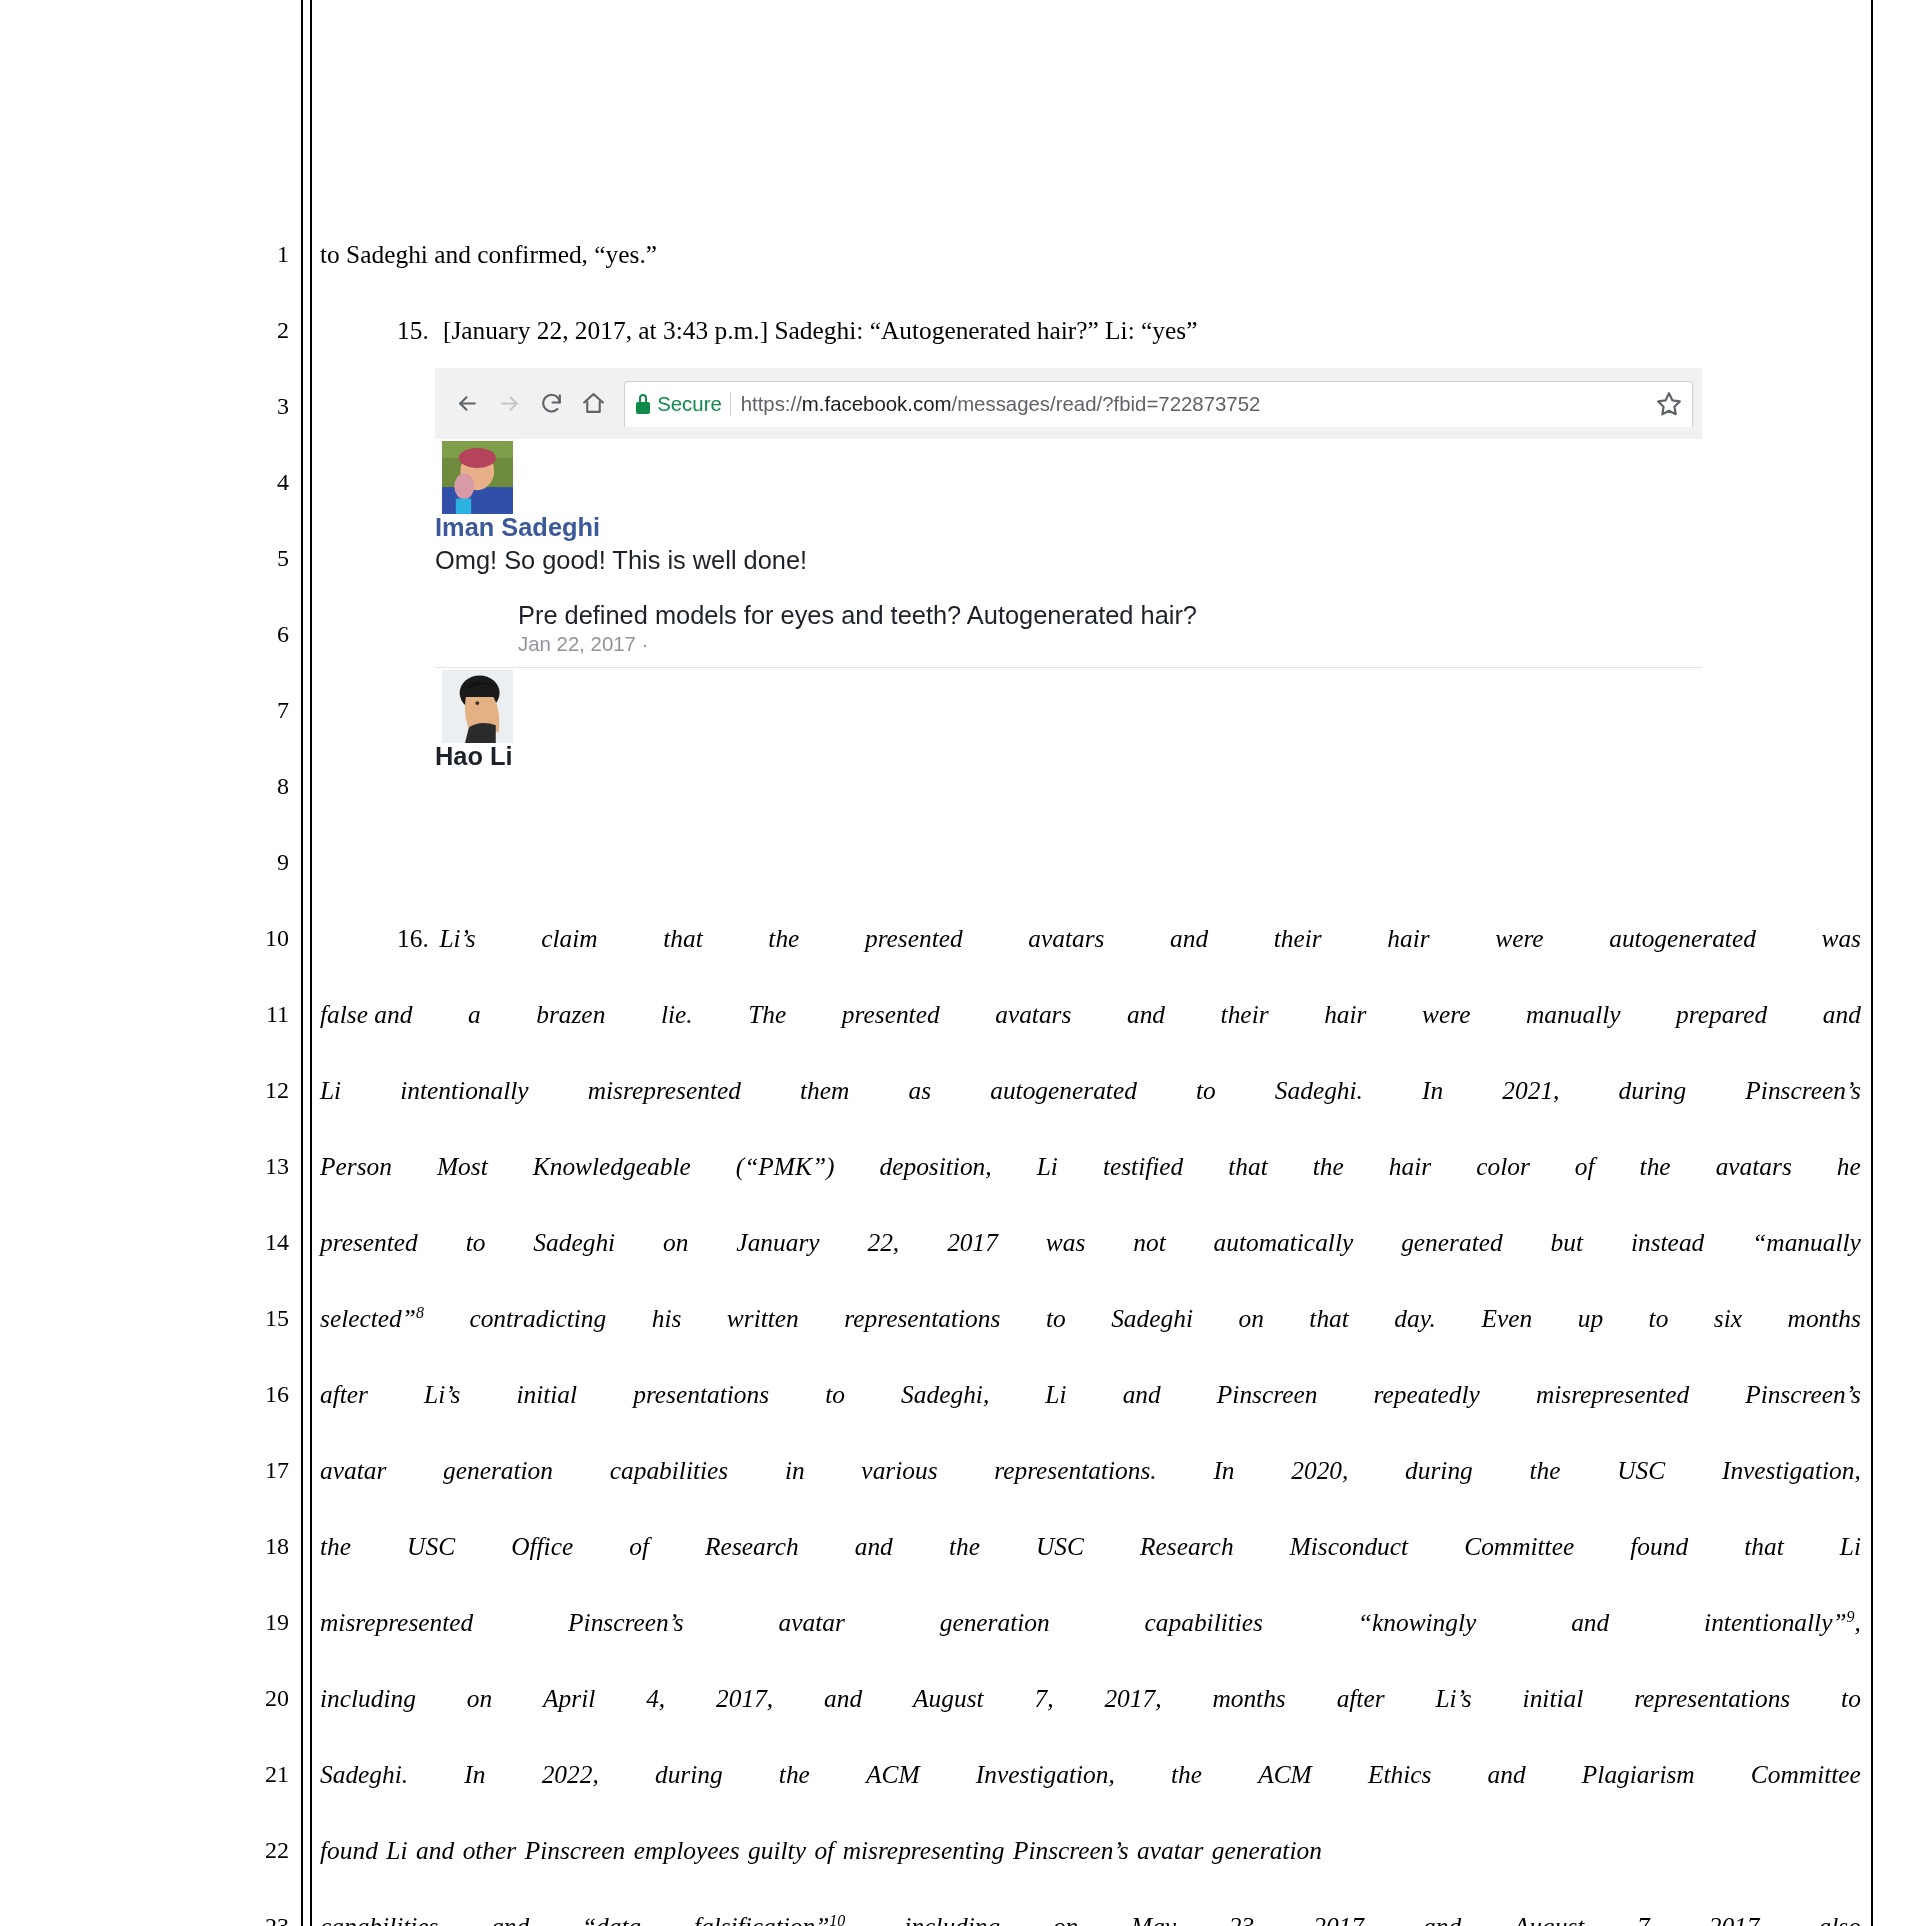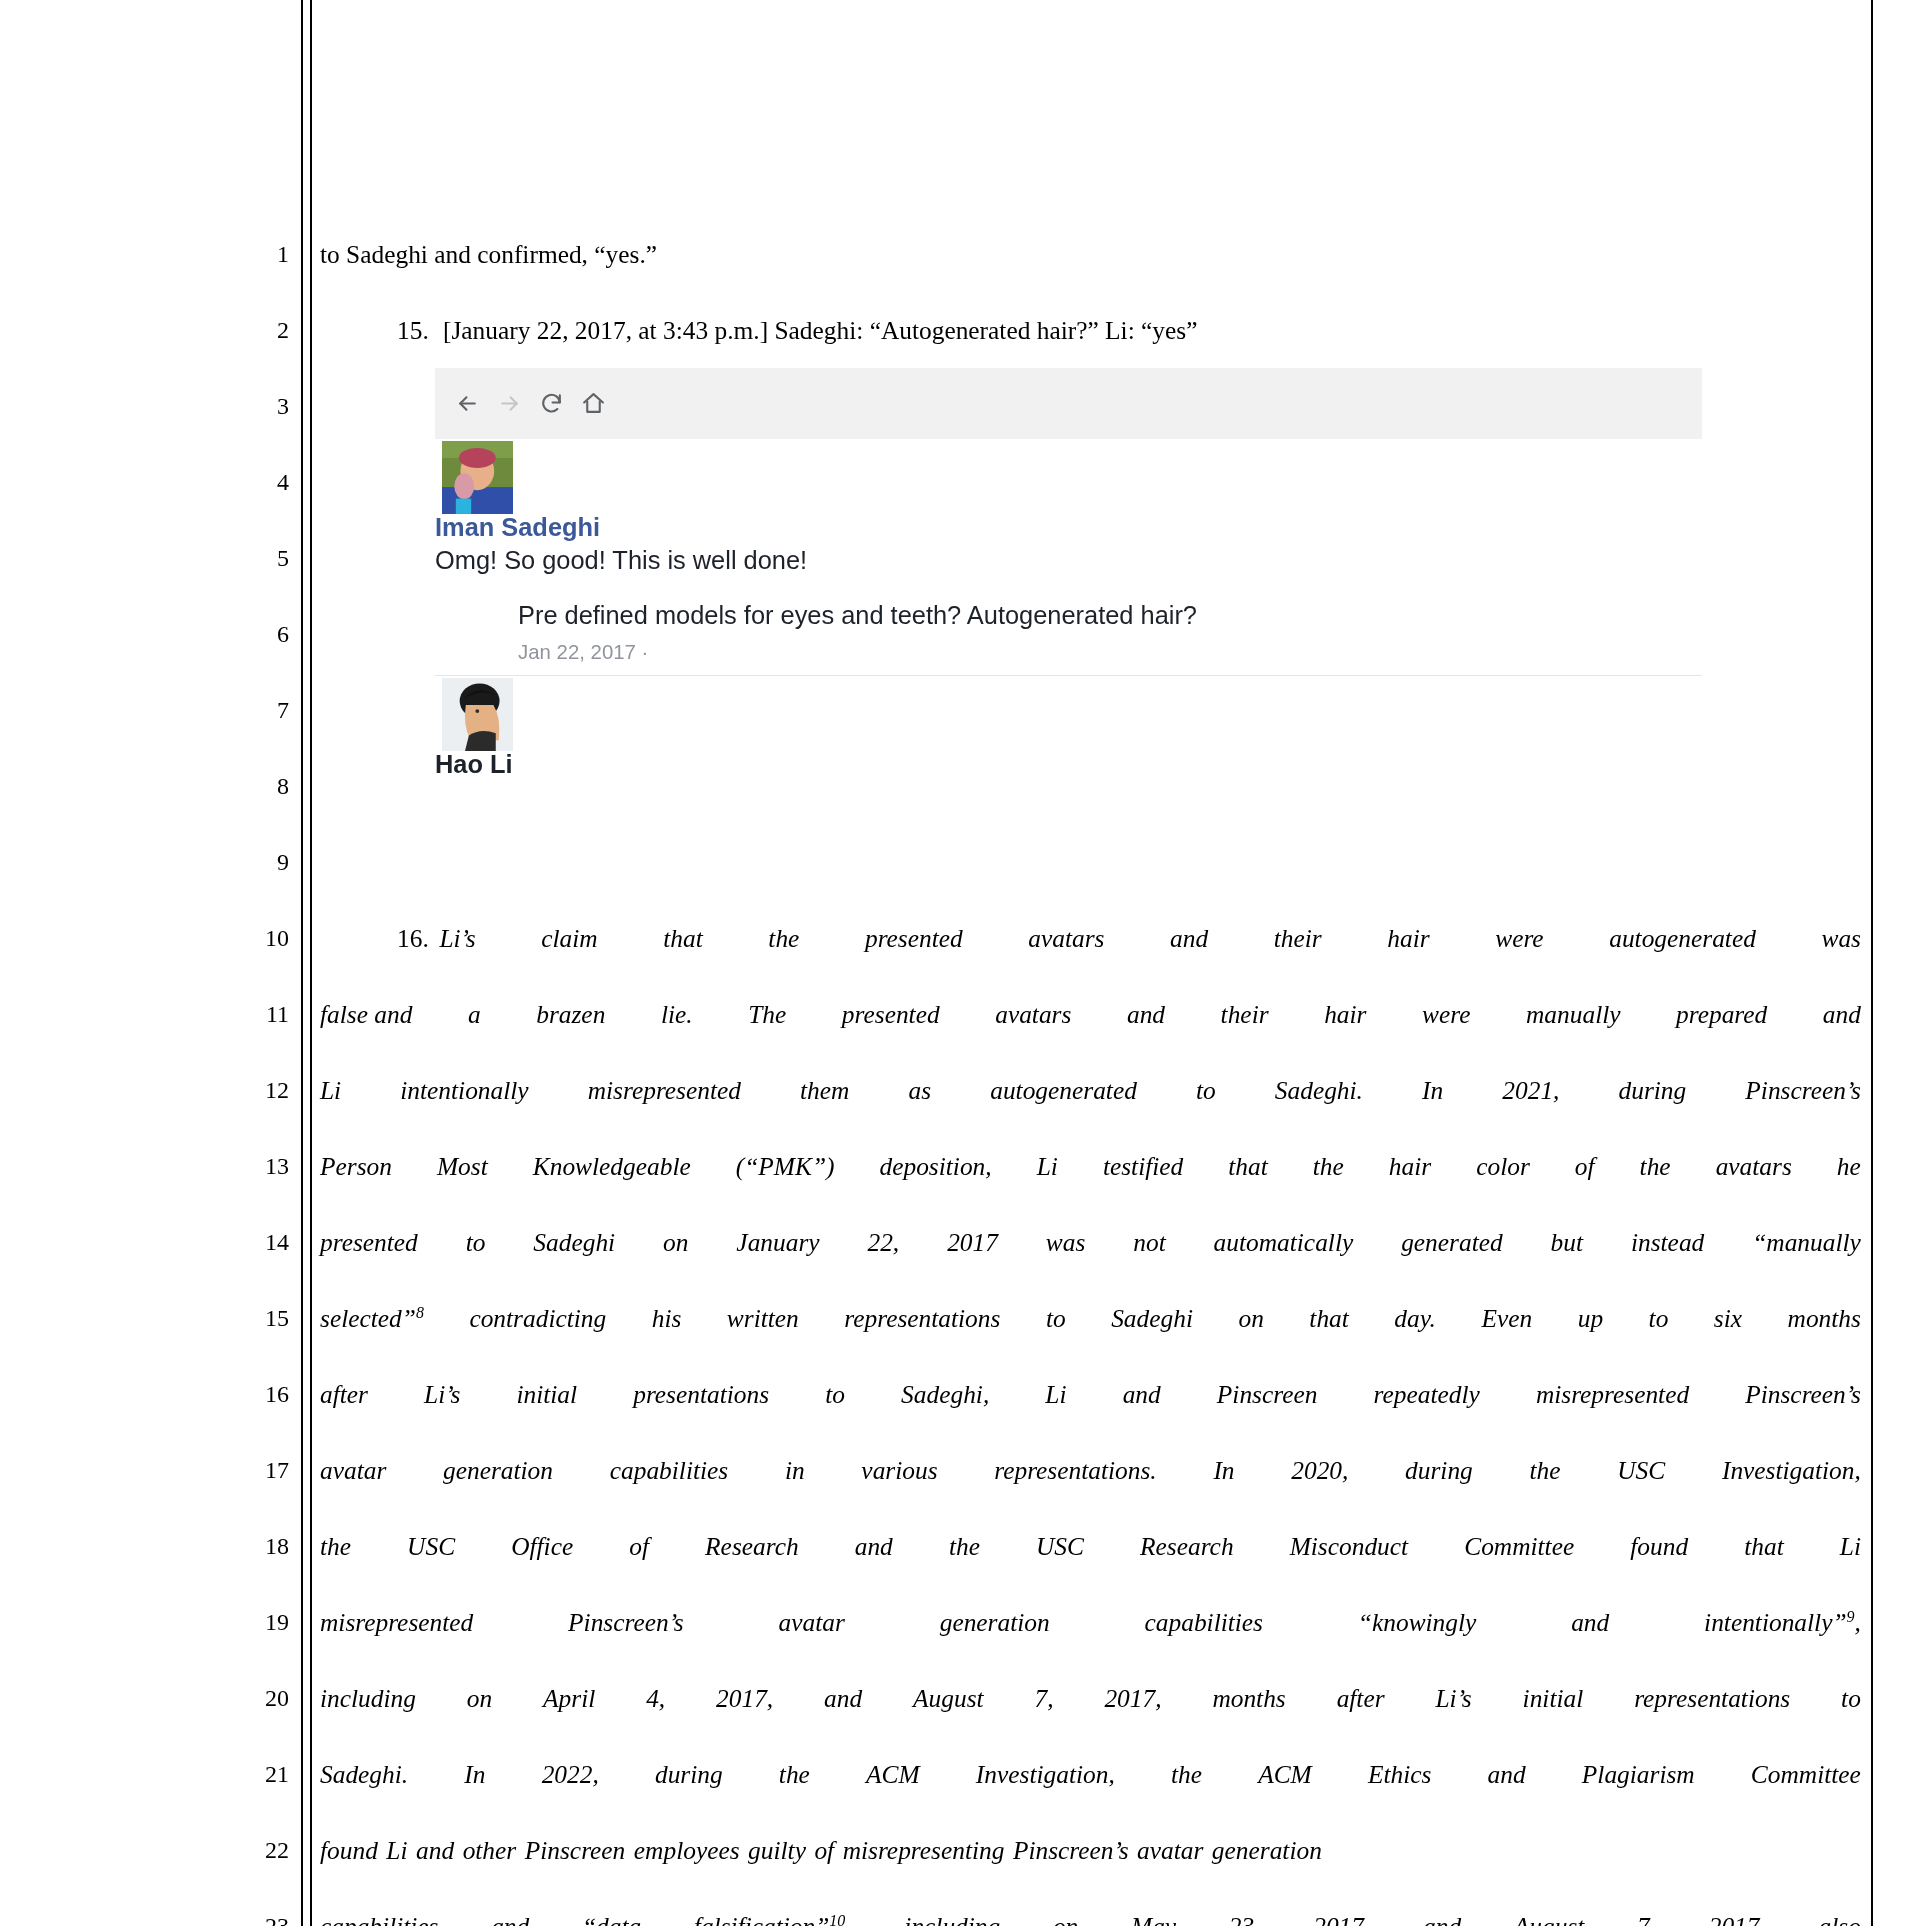--- a/index.html
+++ b/index.html
@@ -226,21 +226,21 @@
     font-size: 25.4px;
     color: #1d2129;
     line-height: 1.22;
     margin-top: 17px;
     margin-left: 83px;
   }
   .msg-time {
     font-family: "Liberation Sans", sans-serif;
     font-size: 20.4px;
     color: #90949c;
-    margin-top: 10px;
+    margin-top: 2px;
     margin-left: 83px;
   }
   .thread-div {
     height: 1.2px;
     background: #e5e5e5;
     margin: 10.8px 0 0 0;
   }
 </style>
 </head>
 <body>
@@ -573,20 +573,34 @@
             <polyline points="20 4 20 11 13 11"></polyline>
           </svg>
       </span>
       <span class="nav-ico">
         <svg width="25" height="25" viewBox="0 0 24 24" fill="none" stroke="currentColor" stroke-width="2" stroke-linecap="round" stroke-linejoin="round">
             <path d="M3 11l9-8 9 8"></path>
             <path d="M6 10v10h12V10"></path>
           </svg>
       </span>
 
+      <span class="omnibox">
+        <span class="lock-ico">
+          <span class="lock-shackle"></span>
+          <span class="lock-body"></span>
+        </span>
+        <span class="secure-txt">Secure</span>
+        <span class="omni-sep"></span>
+        <span class="url"><span>https://</span><span class="host">m.facebook.com</span><span>/messages/read/?fbid=722873752</span></span>
+        <span class="star-ico">
+          <svg width="26" height="26" viewBox="0 0 24 24" fill="none" stroke="currentColor" stroke-width="2" stroke-linecap="round" stroke-linejoin="round">
+              <polygon points="12 2 15.1 8.6 22 9.6 17 14.5 18.2 21.5 12 18.2 5.8 21.5 7 14.5 2 9.6 8.9 8.6 12 2"></polygon>
+            </svg>
+        </span>
+      </span>
     </div>
 
     <div class="thread">
 
       <div class="msg">
         <span class="avatar">
           <svg width="71" height="73" viewBox="0 0 185 190">
             <rect width="185" height="190" fill="#6e8b3d"></rect>
             <rect x="0" y="0" width="185" height="44" fill="#7f9e4a"></rect>
             <rect x="0" y="120" width="185" height="70" fill="#2f4fa8"></rect>

